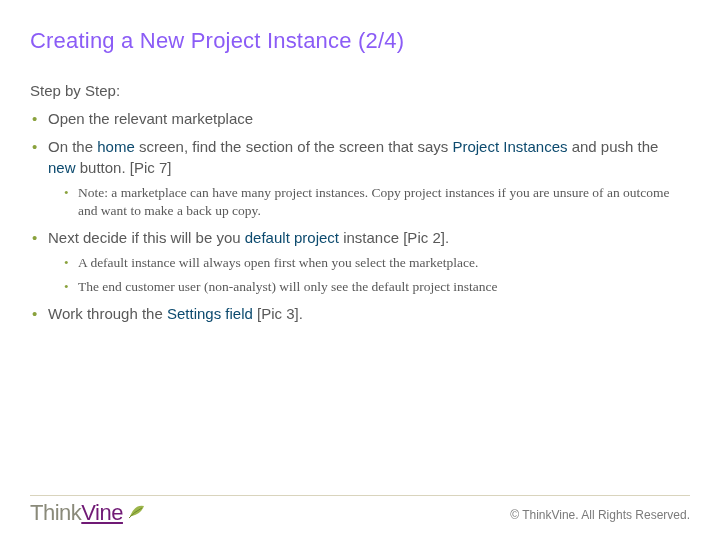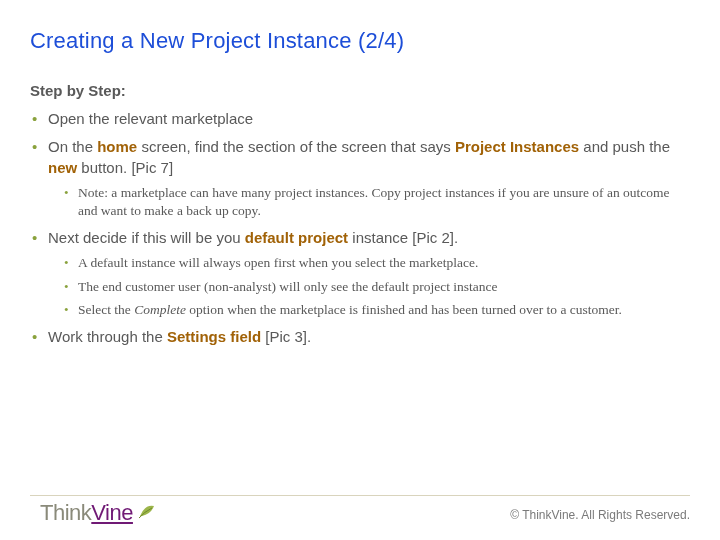--- a/index.html
+++ b/index.html
@@ -5,28 +5,28 @@
   * { box-sizing: border-box; margin: 0; padding: 0; }
   html, body { width: 720px; height: 540px; }
   body {
     font-family: "Segoe UI", "Helvetica Neue", Arial, sans-serif;
     background: #ffffff;
     color: #595959;
     position: relative;
     padding: 28px 30px 0 30px;
   }
   .title {
-    color: #1d4ed8;
+    color: #8b5cf6;
     font-size: 22px;
     font-weight: 400;
     margin-bottom: 28px;
     letter-spacing: 0.2px;
   }
   .step-head {
-    font-weight: 700;
+    font-weight: 400;
     font-size: 15px;
     color: #595959;
     margin-bottom: 10px;
   }
   ul.main { list-style: none; padding-left: 2px; }
   ul.main > li {
     position: relative;
     padding-left: 16px;
     font-size: 15px;
     line-height: 1.35;
@@ -51,25 +51,25 @@
     color: #595959;
   }
   ul.sub > li::before {
     content: "•";
     position: absolute;
     left: 0;
     top: 0;
     color: #8aa23d;
     font-size: 13px;
   }
-  b { color: #a16207; font-weight: 700; }
+  b { color: #0c4a6e; font-weight: 400; }
   i { font-style: italic; }
   .footer {
     position: absolute;
-    left: 10px; right: 0; bottom: 14px;
+    left: 0; right: 0; bottom: 14px;
     padding: 0 30px;
     display: flex;
     align-items: flex-end;
     justify-content: space-between;
   }
   .logo {
     display: flex;
     align-items: baseline;
     font-size: 22px;
     font-weight: 300;
@@ -109,23 +109,20 @@
       <li>Note: a marketplace can have many project instances.  Copy project instances if you are unsure of an outcome and want to make a back up copy.</li>
     </ul>
   </li>
 
 
   <li>
     <span>Next decide if this will be you </span><b>default project</b><span> instance [Pic 2].</span>
     <ul class="sub">
       <li>A default instance will always open first when you select the marketplace.</li>
       <li>The end customer user (non-analyst) will only see the default project instance</li>
-      <li>
-        <span>Select the </span><i>Complete</i><span> option when the marketplace is finished and has been turned over to a customer.</span>
-      </li>
     </ul>
   </li>
 
   <li>
     <span>Work through the </span><b>Settings field</b><span> [Pic 3].</span>
   </li>
 
 </ul>
 
 <div class="rule"></div>

